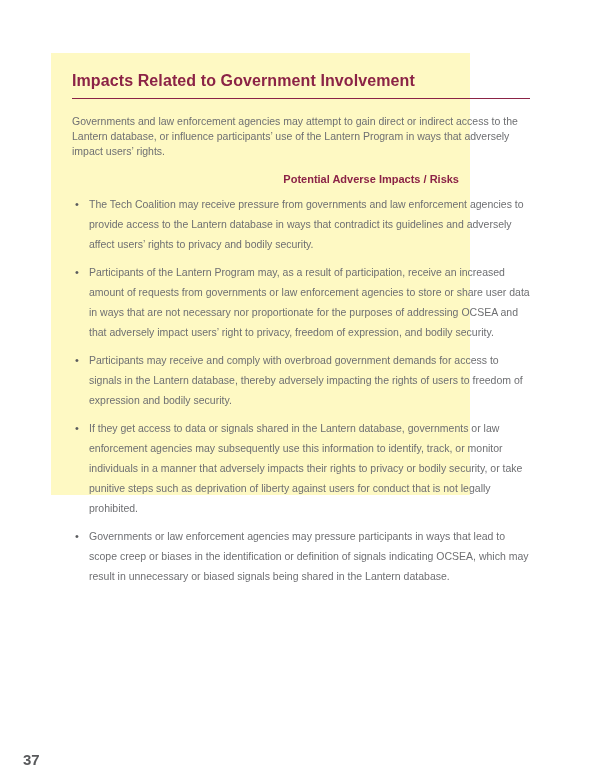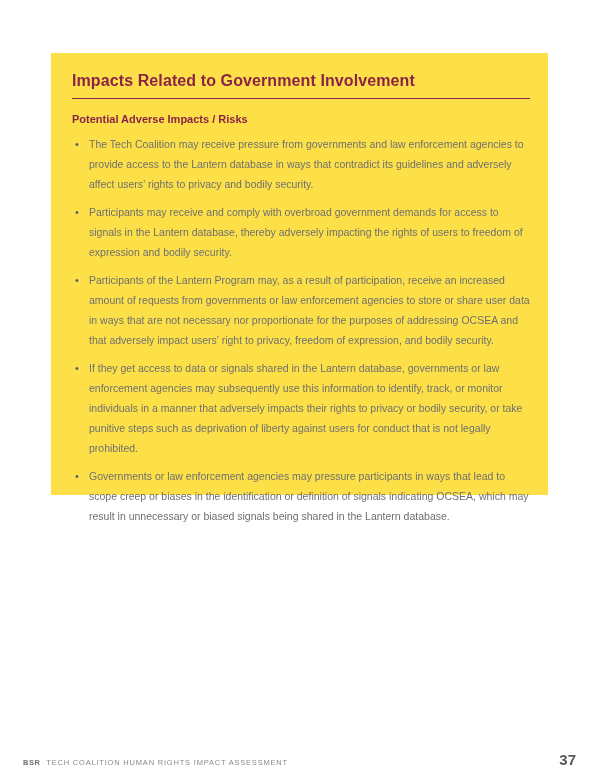--- a/index.html
+++ b/index.html
@@ -11,23 +11,23 @@
     height: 776px;
     position: relative;
     background: #ffffff;
     font-family: "Liberation Sans", sans-serif;
     overflow: hidden;
   }
   .panel {
     position: absolute;
     left: 51px;
     top: 53px;
-    width: 497px;
+    width: 419px;
     height: 442px;
-    background: #fde047;
+    background: #fef9c3;
     box-sizing: border-box;
     padding: 14px 11px 0 21px;
   }
   .page-title {
     color: #8b2346;
     font-size: 16px;
     font-weight: bold;
     letter-spacing: 0.1px;
     margin: 4px 0 0 0;
     line-height: 20px;
@@ -44,20 +44,21 @@
     line-height: 15px;
     margin: 15px 0 0 0;
     width: 452px;
   }
   .subheading {
     color: #8b2346;
     font-size: 11px;
     font-weight: bold;
     margin: 14px 0 0 0;
     line-height: 13px;
+    text-align: right;
   }
   ul.risk-list {
     list-style: none;
     margin: 8px 0 0 0;
     padding: 0;
     width: 462px;
   }
   ul.risk-list li {
     position: relative;
     color: #6e6f72;
@@ -104,29 +105,26 @@
     font-size: 15px;
     font-weight: bold;
   }
 </style>
 </head>
 <body>
 
 <div class="panel">
   <h1 class="page-title">Impacts Related to Government Involvement</h1>
   <hr class="title-rule">
+  <p class="intro">Governments and law enforcement agencies may attempt to gain direct or indirect access to the Lantern database, or influence participants’ use of the Lantern Program in ways that adversely impact users’ rights.</p>
   <h2 class="subheading">Potential Adverse Impacts / Risks</h2>
   <ul class="risk-list">
     <li>The Tech Coalition may receive pressure from governments and law enforcement agencies to provide access to the Lantern database in ways that contradict its guidelines and adversely affect users’ rights to privacy and bodily security.</li>
+    <li>Participants of the Lantern Program may, as a result of participation, receive an increased amount of requests from governments or law enforcement agencies to store or share user data in ways that are not necessary nor proportionate for the purposes of addressing OCSEA and that adversely impact users’ right to privacy, freedom of expression, and bodily security.</li>
     <li>Participants may receive and comply with overbroad government demands for access to signals in the Lantern database, thereby adversely impacting the rights of users to freedom of expression and bodily security.</li>
-    <li>Participants of the Lantern Program may, as a result of participation, receive an increased amount of requests from governments or law enforcement agencies to store or share user data in ways that are not necessary nor proportionate for the purposes of addressing OCSEA and that adversely impact users’ right to privacy, freedom of expression, and bodily security.</li>
     <li>If they get access to data or signals shared in the Lantern database, governments or law enforcement agencies may subsequently use this information to identify, track, or monitor individuals in a manner that adversely impacts their rights to privacy or bodily security, or take punitive steps such as deprivation of liberty against users for conduct that is not legally prohibited.</li>
     <li>Governments or law enforcement agencies may pressure participants in ways that lead to scope creep or biases in the identification or definition of signals indicating OCSEA, which may result in unnecessary or biased signals being shared in the Lantern database.</li>
   </ul>
 </div>
 
 <div class="footer">
-  <div class="footer-left">
-    <span class="footer-org">BSR</span>
-    <span class="footer-title">TECH COALITION HUMAN RIGHTS IMPACT ASSESSMENT</span>
-  </div>
   <span class="page-number">37</span>
 </div>
 
 </body></html>

